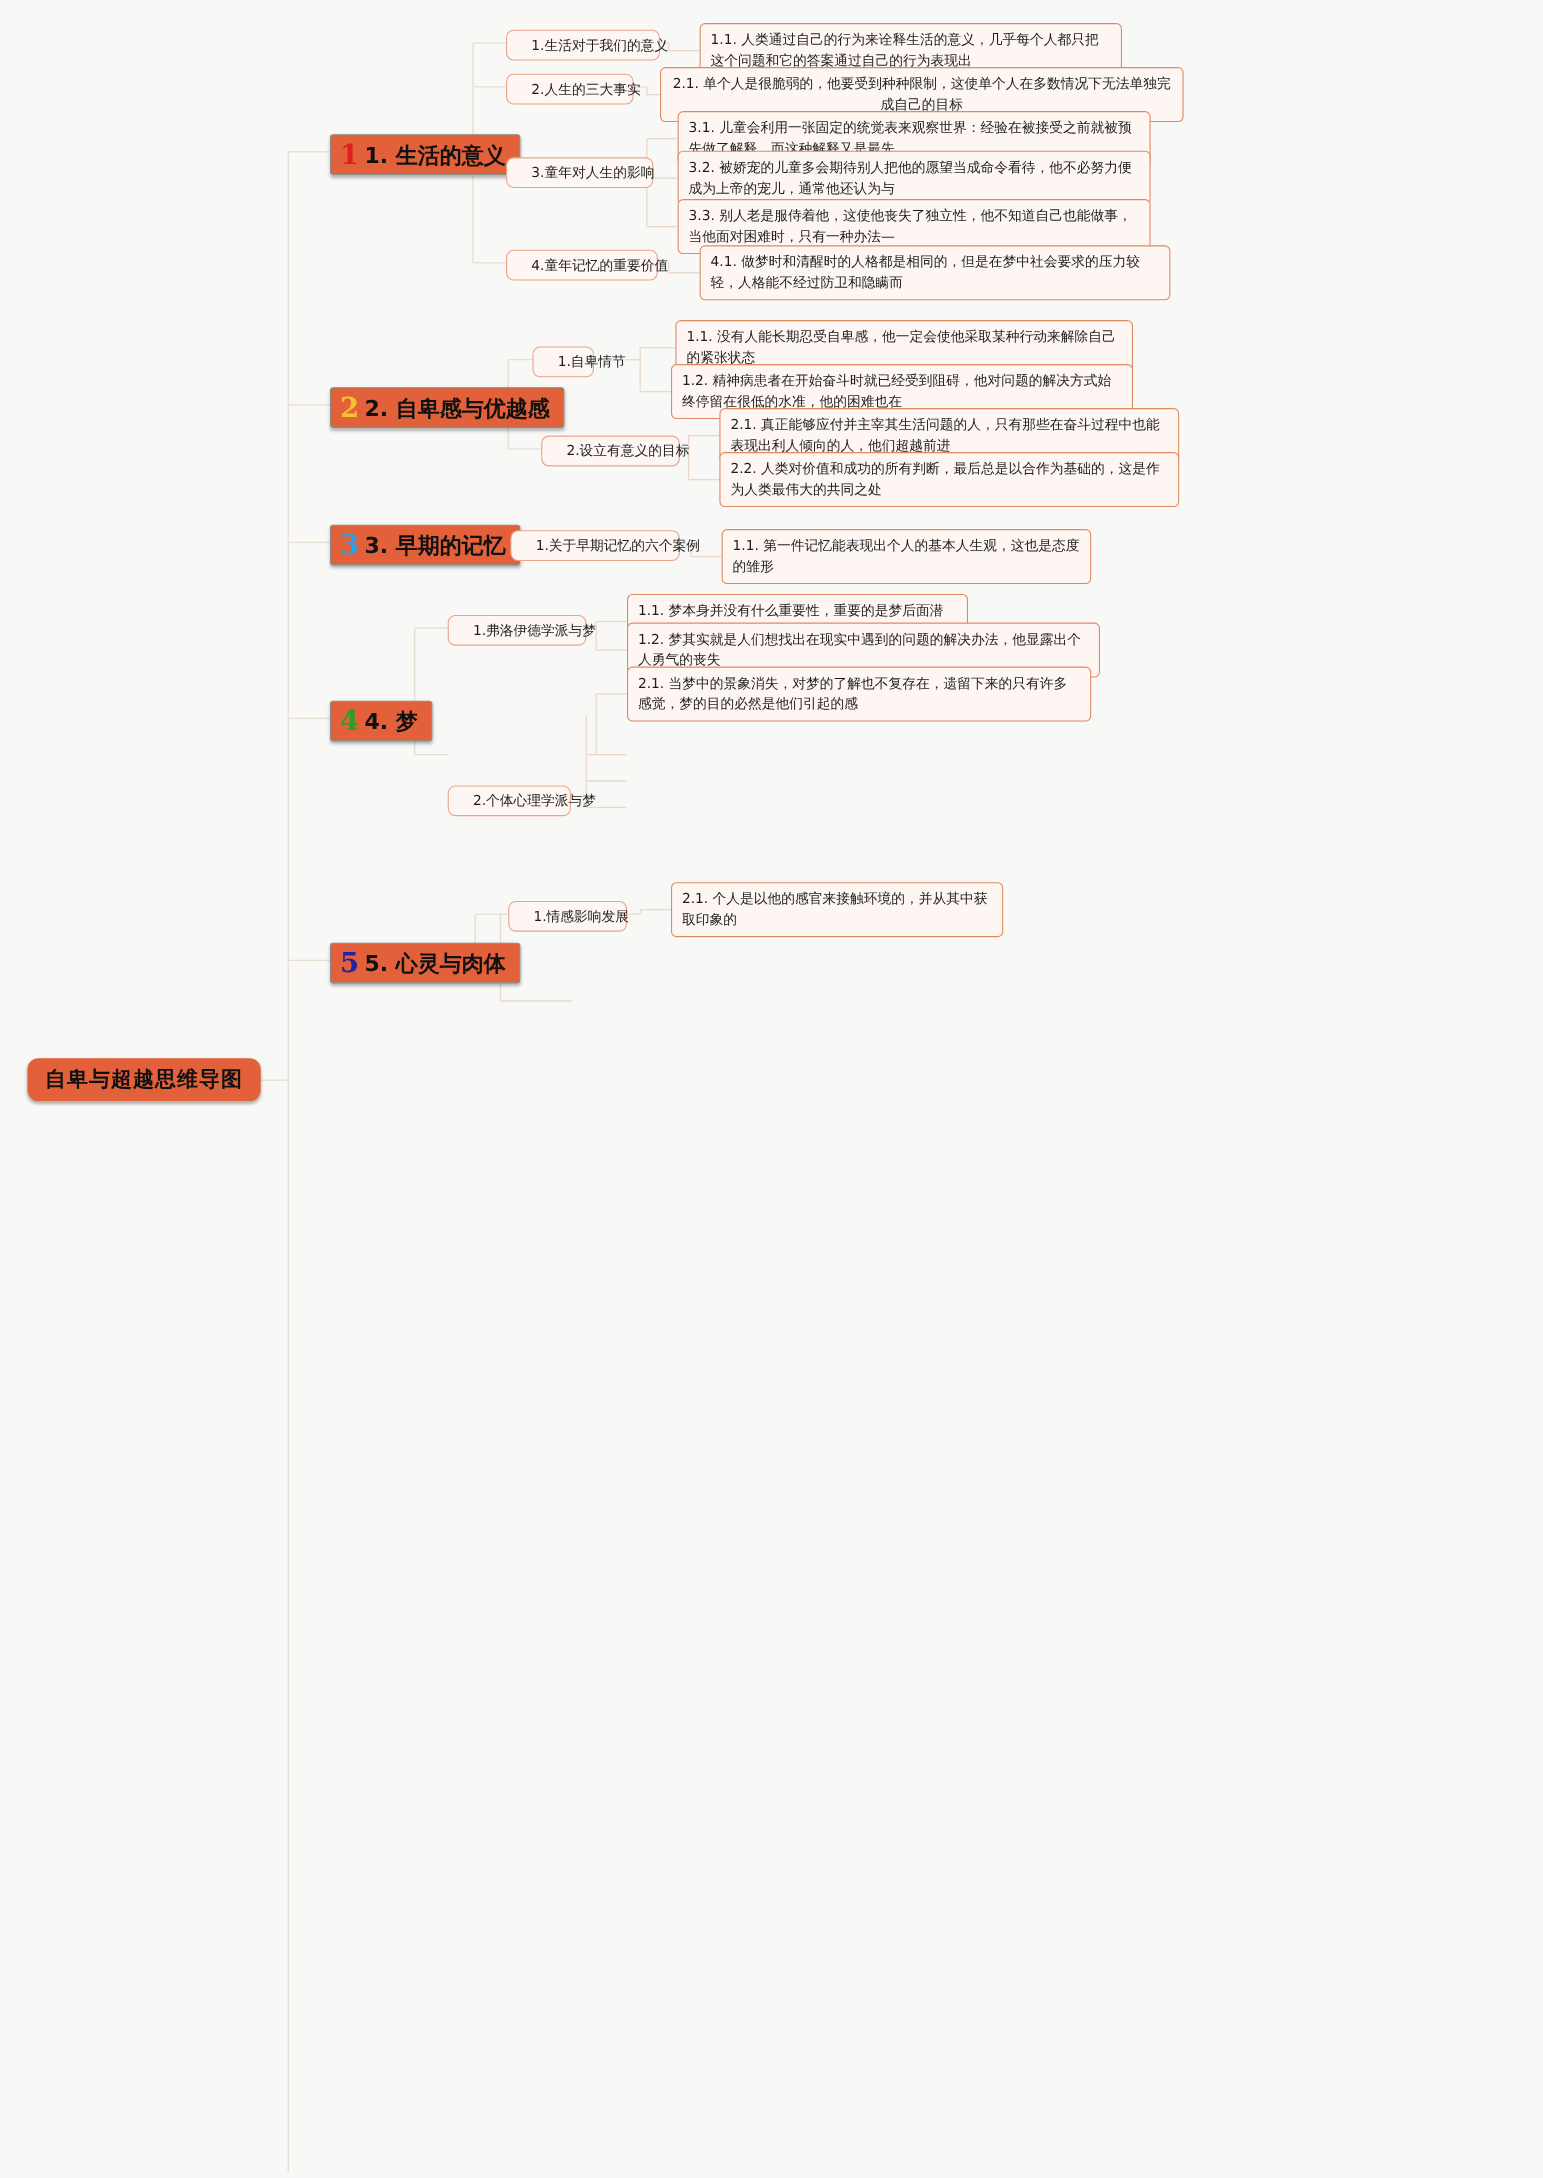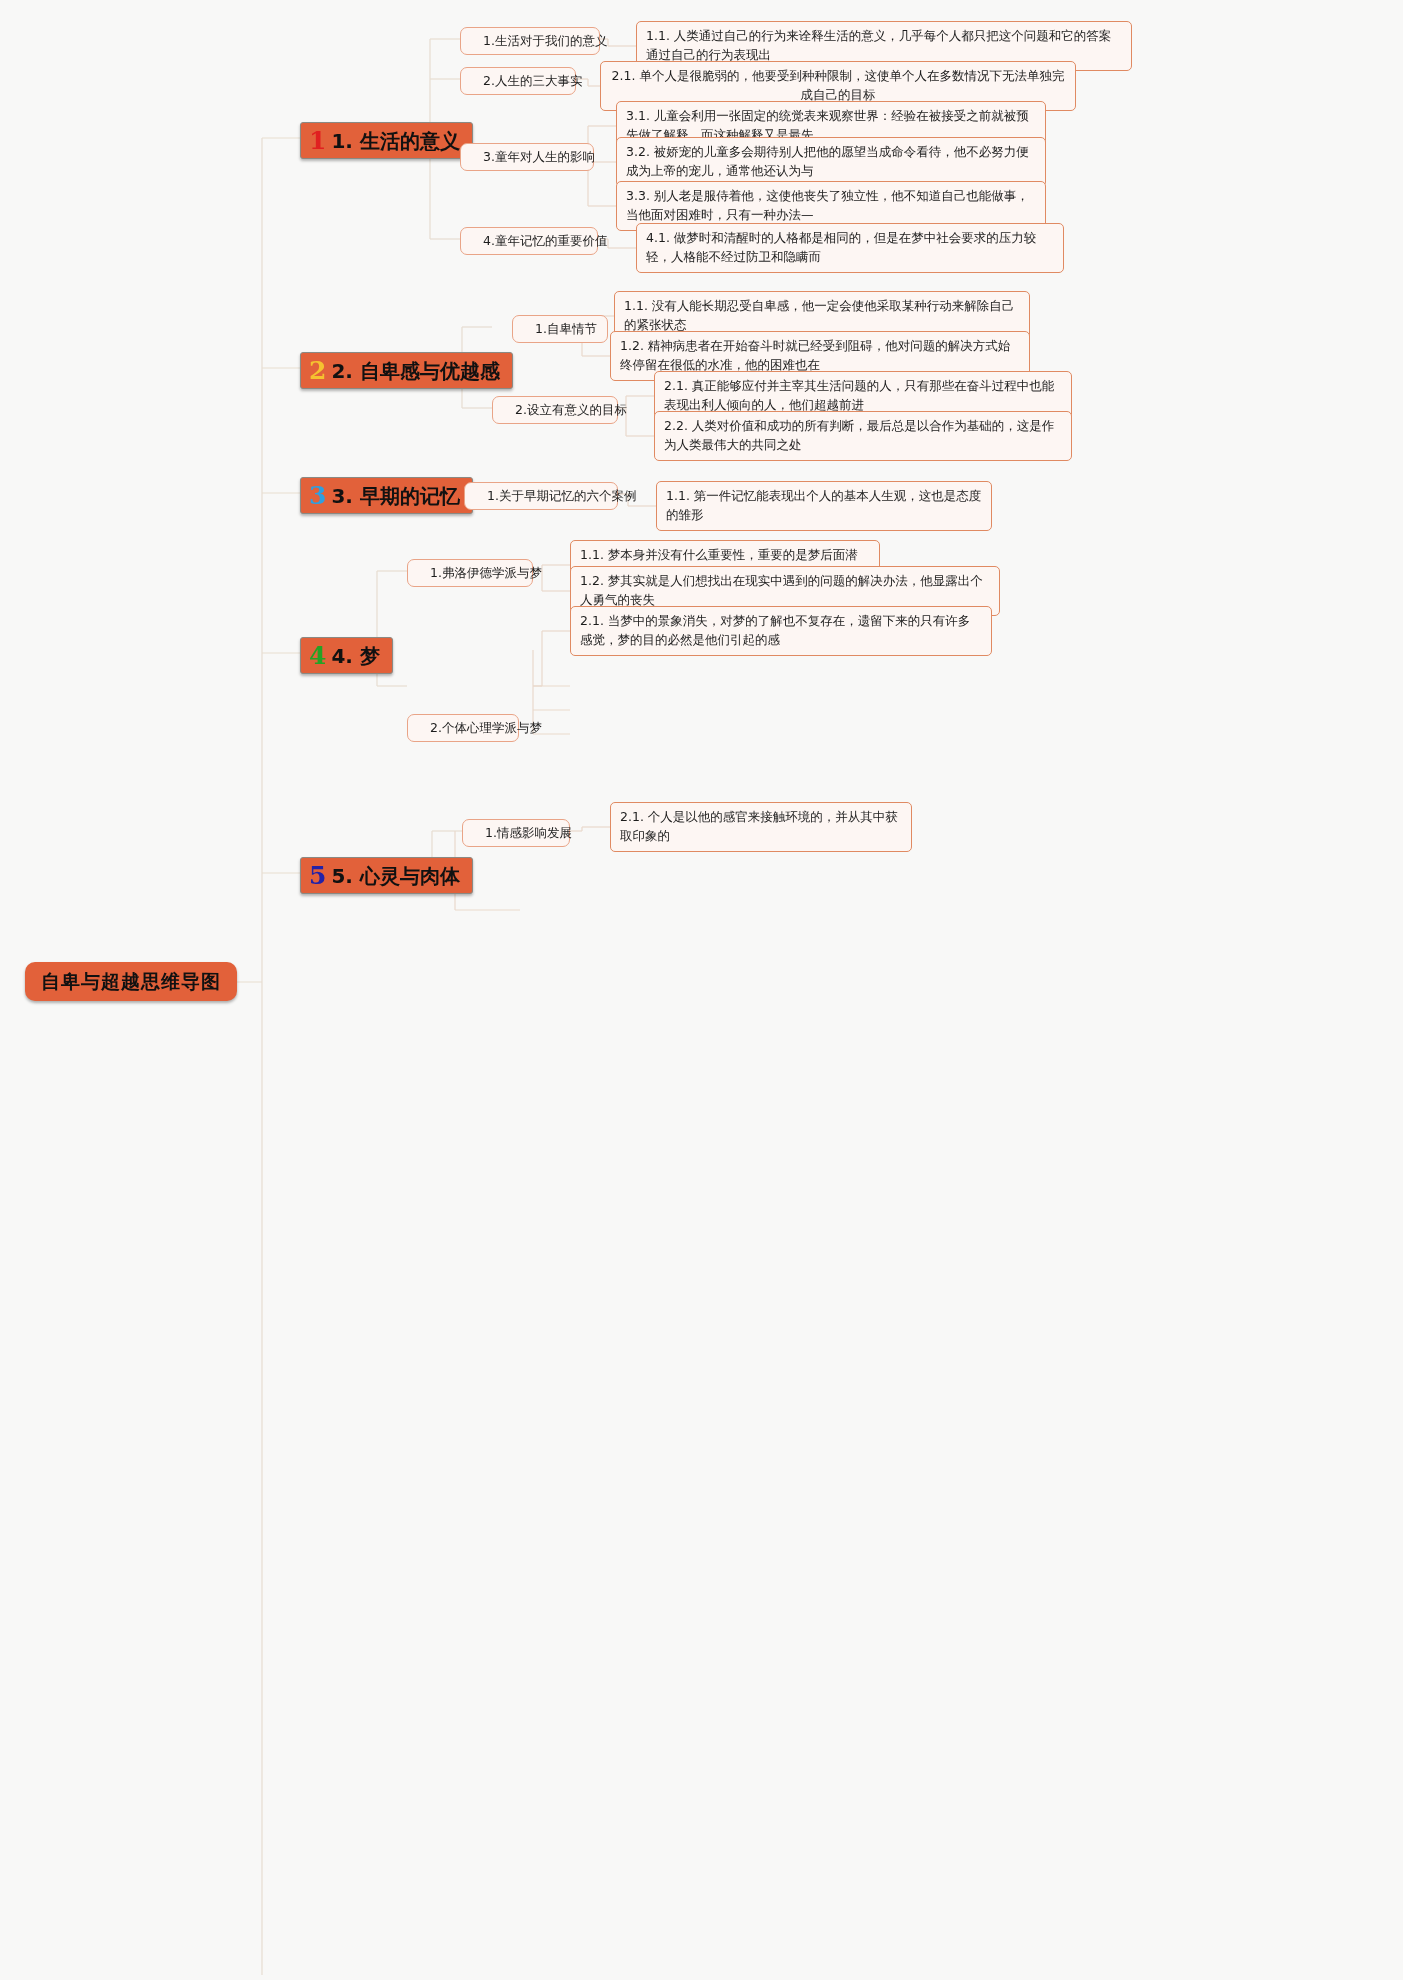--- a/index.html
+++ b/index.html
@@ -165,27 +165,27 @@
         <span class="l1-label">4. 梦</span>
       </div>
       <div class="l1-node" style="left: 300px; top: 857px;">
         <span class="l1-num" style="color: rgb(34, 34, 168);">5</span>
         <span class="l1-label">5. 心灵与肉体</span>
       </div>
       <div class="l2-node" style="left: 460px; top: 27px; width: 140px;">1.生活对于我们的意义</div>
       <div class="l2-node" style="left: 460px; top: 67px; width: 116px;">2.人生的三大事实</div>
       <div class="l2-node" style="left: 460px; top: 143px; width: 134px;">3.童年对人生的影响</div>
       <div class="l2-node" style="left: 460px; top: 227px; width: 138px;">4.童年记忆的重要价值</div>
-      <div class="l2-node" style="left: 512px; top: 315px; width: 96px;">1.自卑情节</div>
+      <div class="l2-node" style="left: 484px; top: 315px; width: 56px;">1.自卑情节</div>
       <div class="l2-node" style="left: 492px; top: 396px; width: 126px;">2.设立有意义的目标</div>
       <div class="l2-node" style="left: 464px; top: 482px; width: 154px;">1.关于早期记忆的六个案例</div>
       <div class="l2-node" style="left: 407px; top: 559px; width: 126px;">1.弗洛伊德学派与梦</div>
       <div class="l2-node" style="left: 407px; top: 674px; width: 112px; margin-top: 40px;">2.个体心理学派与梦</div>
       <div class="l2-node" style="left: 462px; top: 819px; width: 108px;">1.情感影响发展</div>
-      <div class="l3-node" style="left: 636px; top: 21px; width: 496px;">1.1. 人类通过自己的行为来诠释生活的意义，几乎每个人都只把这个问题和它的答案通过自己的行为表现出</div>
+      <div class="l3-node" style="left: 636px; top: 21px; width: 384px;">1.1. 人类通过自己的行为来诠释生活的意义，几乎每个人都只把这个问题和它的答案通过自己的行为表现出</div>
       <div class="l3-node" style="left: 600px; top: 61px; width: 476px; text-align: center;">2.1. 单个人是很脆弱的，他要受到种种限制，这使单个人在多数情况下无法单独完成自己的目标</div>
       <div class="l3-node" style="left: 616px; top: 101px; width: 430px;">3.1. 儿童会利用一张固定的统觉表来观察世界：经验在被接受之前就被预先做了解释，而这种解释又是最先</div>
       <div class="l3-node" style="left: 616px; top: 137px; width: 430px;">3.2. 被娇宠的儿童多会期待别人把他的愿望当成命令看待，他不必努力便成为上帝的宠儿，通常他还认为与</div>
       <div class="l3-node" style="left: 616px; top: 181px; width: 430px;">3.3. 别人老是服侍着他，这使他丧失了独立性，他不知道自己也能做事，当他面对困难时，只有一种办法—</div>
       <div class="l3-node" style="left: 636px; top: 223px; width: 428px;">4.1. 做梦时和清醒时的人格都是相同的，但是在梦中社会要求的压力较轻，人格能不经过防卫和隐瞒而</div>
       <div class="l3-node" style="left: 614px; top: 291px; width: 416px;">1.1. 没有人能长期忍受自卑感，他一定会使他采取某种行动来解除自己的紧张状态</div>
       <div class="l3-node" style="left: 610px; top: 331px; width: 420px;">1.2. 精神病患者在开始奋斗时就已经受到阻碍，他对问题的解决方式始终停留在很低的水准，他的困难也在</div>
       <div class="l3-node" style="left: 654px; top: 371px; width: 418px;">2.1. 真正能够应付并主宰其生活问题的人，只有那些在奋斗过程中也能表现出利人倾向的人，他们超越前进</div>
       <div class="l3-node" style="left: 654px; top: 411px; width: 418px;">2.2. 人类对价值和成功的所有判断，最后总是以合作为基础的，这是作为人类最伟大的共同之处</div>
       <div class="l3-node" style="left: 656px; top: 481px; width: 336px;">1.1. 第一件记忆能表现出个人的基本人生观，这也是态度的雏形</div>

